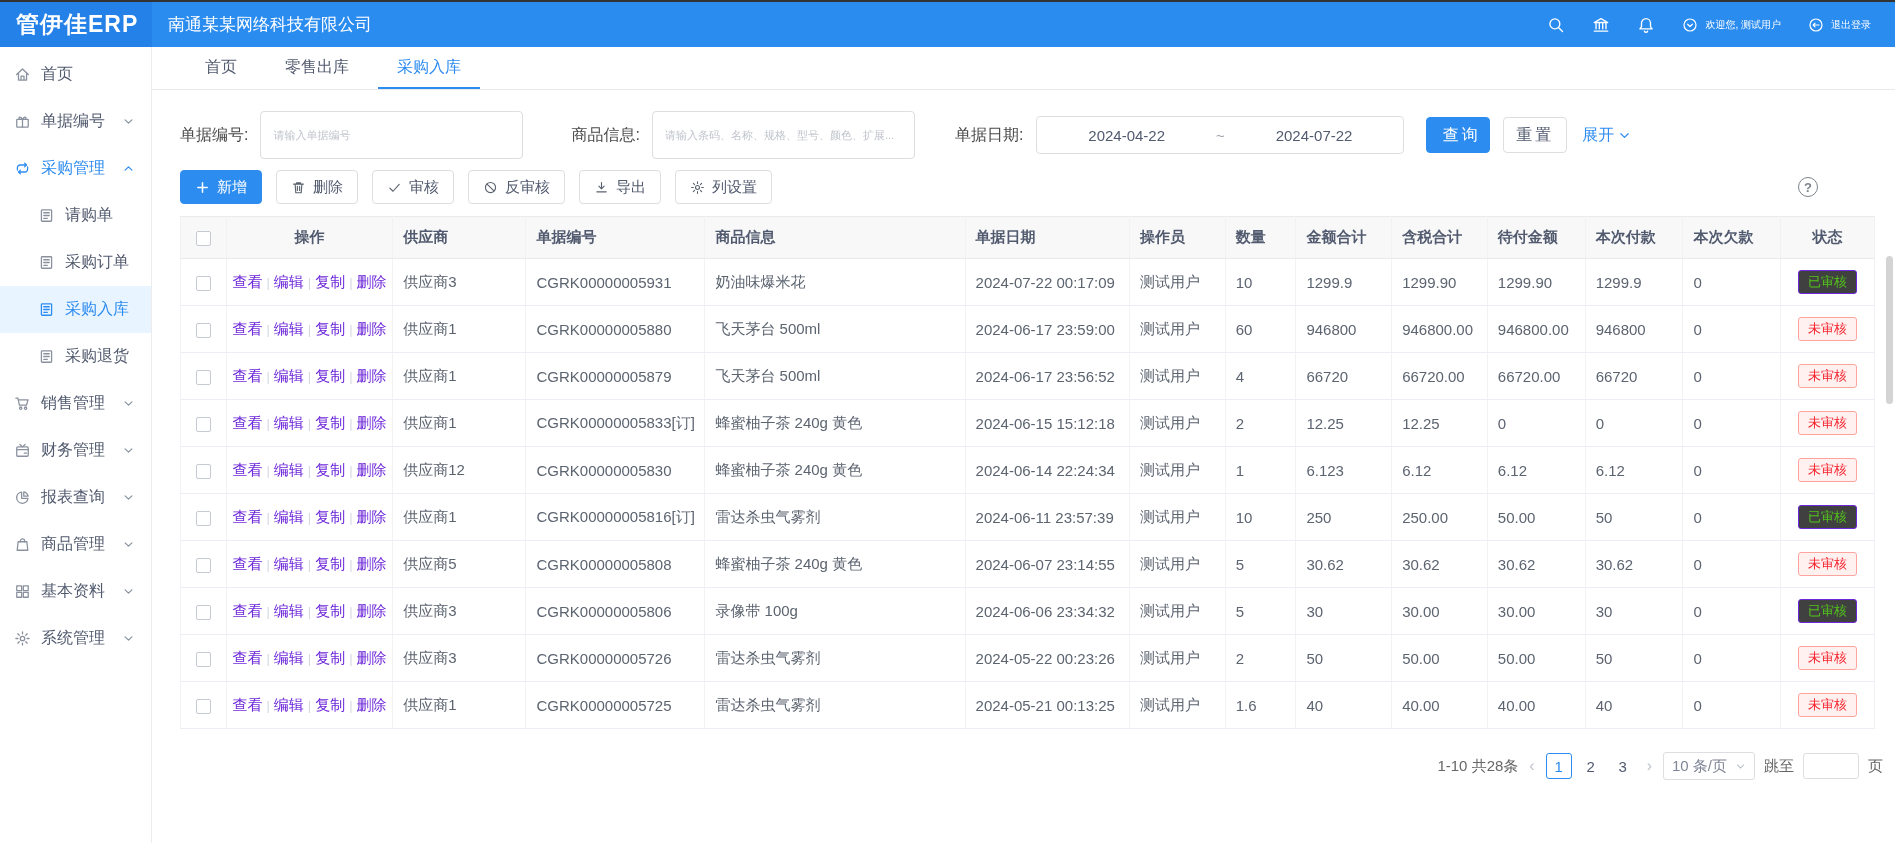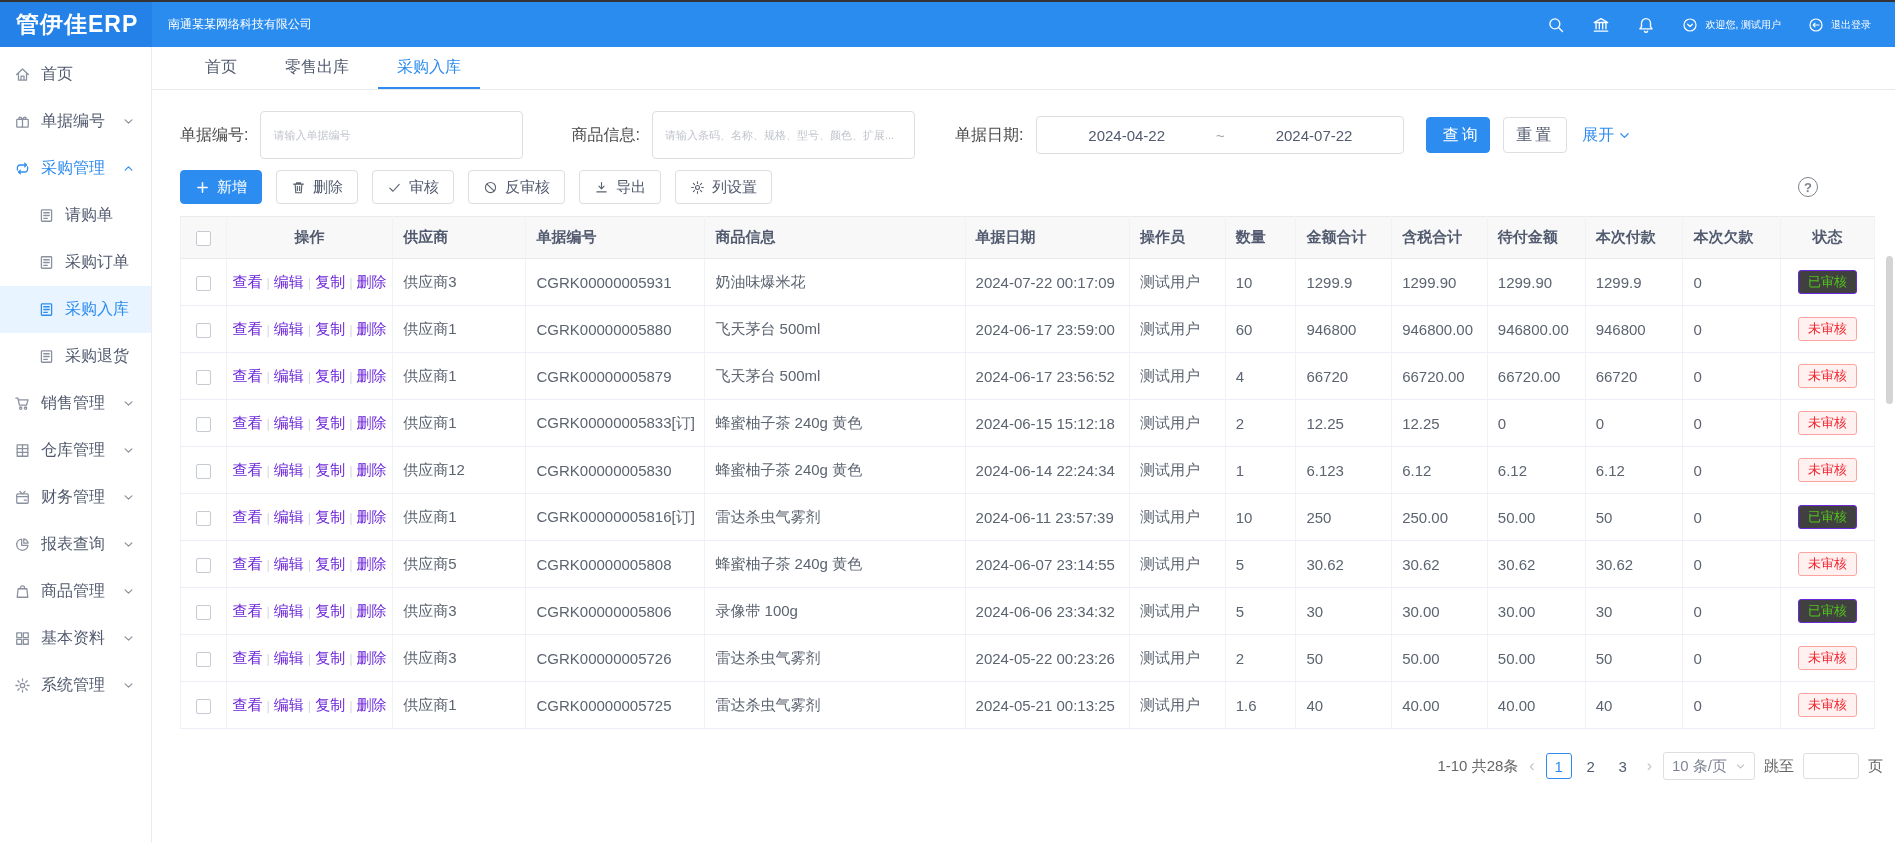--- a/index.html
+++ b/index.html
@@ -8,21 +8,21 @@
     font-family: "Liberation Sans", "DejaVu Sans", sans-serif;
     background:#fff; color:#515a6e; font-size:15px;
   }
   svg { display:block; }
   .top-strip { height:2px; background:#333; }
 
   
   .topbar { height:45px; background:#2b8cf0; display:flex; align-items:center; color:#fff; }
   .logo { width:152px; height:100%; background:#2381e8; display:flex; align-items:center;
           padding-left:16px; font-size:23px; font-weight:bold; letter-spacing:1px; }
-  .company { font-size:12px; margin-left:16px; }
+  .company { font-size:17px; margin-left:16px; }
   .header-right { margin-left:auto; display:flex; align-items:center; gap:27px; padding-right:24px; }
   .hicon { cursor:pointer; display:flex; align-items:center; }
   .hicon svg, .huser svg { stroke:#fff; fill:none; stroke-width:1.2; stroke-linecap:round; stroke-linejoin:round; }
   .huser { display:flex; align-items:center; gap:7px; font-size:10px; cursor:pointer; }
 
   
   .shell { display:flex; height:796px; }
   .sidebar { width:152px; border-right:1px solid #ececec; padding-top:4px; flex:none; background:#fff; }
   .side-item { height:47px; display:flex; align-items:center; gap:10px; padding-left:14px;
                color:#515a6e; font-size:16px; cursor:pointer; }
@@ -231,34 +231,20 @@
       </div>
       <div class="side-item">
         <span class="sicon">
           <svg viewBox="0 0 16 16">
             <path d="M1.8 3h1.9l1.4 6.6h6.6l1.5-5H4.3"></path>
             <circle cx="6.3" cy="12.4" r="1.1"></circle>
             <circle cx="10.9" cy="12.4" r="1.1"></circle>
           </svg>
         </span>
         <span>销售管理</span>
-        <span class="chev">
-          <svg viewBox="0 0 16 16">
-            <path d="M3.8 5.9 8 10.1l4.2-4.2"></path>
-          </svg>
-        </span>
-      </div>
-      <div class="side-item">
-        <span class="sicon">
-          <svg viewBox="0 0 16 16">
-            <rect x="3" y="2.6" width="10" height="10.8"></rect>
-            <path d="M3 6.2h10M3 9.8h10M8 2.6v10.8"></path>
-          </svg>
-        </span>
-        <span>仓库管理</span>
         <span class="chev">
           <svg viewBox="0 0 16 16">
             <path d="M3.8 5.9 8 10.1l4.2-4.2"></path>
           </svg>
         </span>
       </div>
       <div class="side-item">
         <span class="sicon">
           <svg viewBox="0 0 16 16">
             <rect x="2.6" y="4.6" width="10.8" height="8.8" rx="1"></rect>

